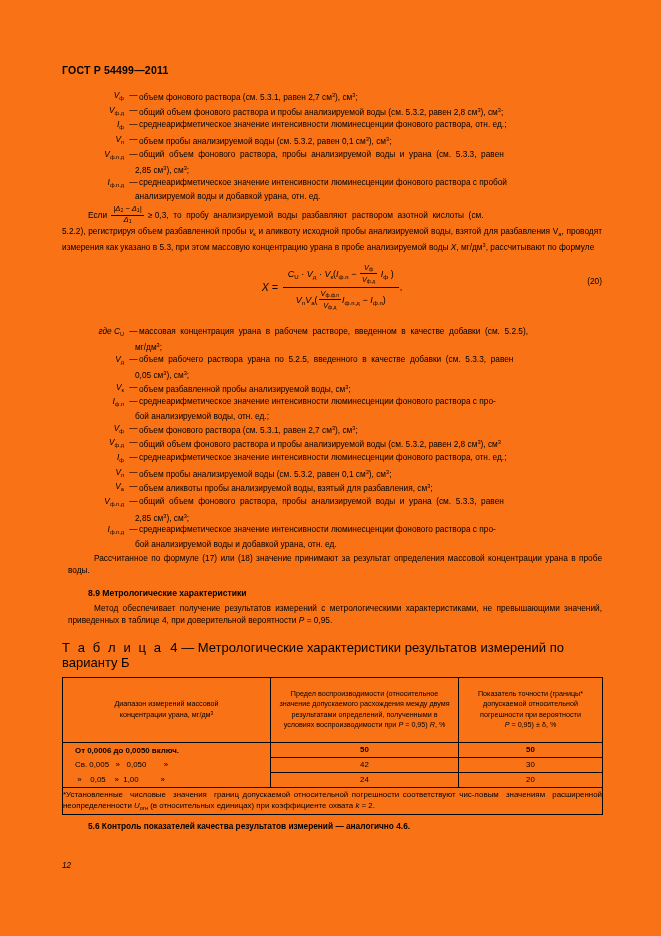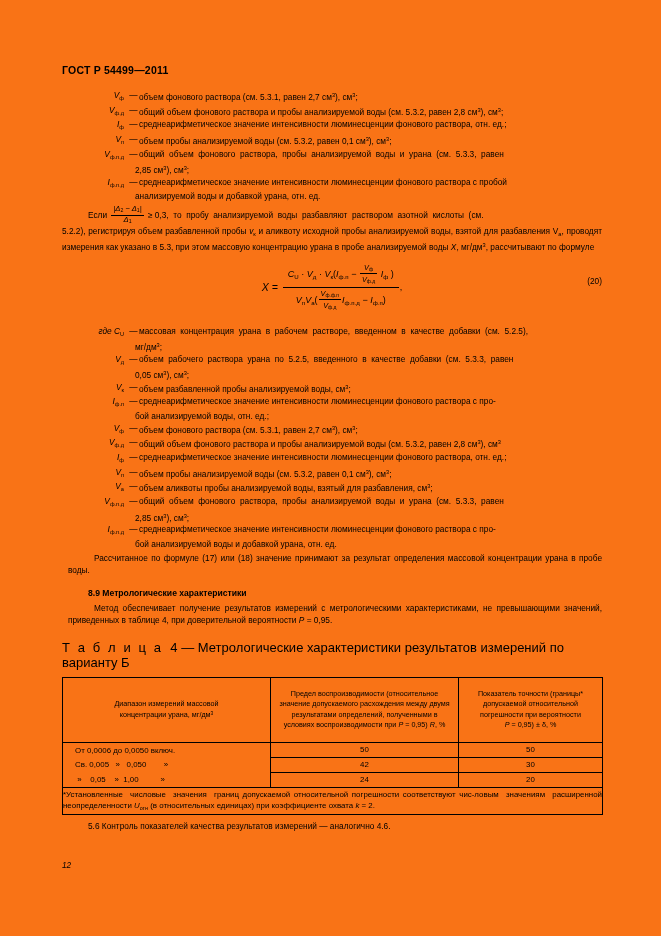--- a/index.html
+++ b/index.html
@@ -211,38 +211,39 @@
     white-space: pre;
     font-size: 7.9px;
   }
   td.numcell {
     text-align: center;
   }
   tbody tr td.range { border-bottom: none; border-top: none; }
   tbody tr:first-child td { border-top: 0.8px solid #000; }
   tbody tr:last-child td { border-bottom: 0.8px solid #000; }
   tbody tr td { border-top: none; border-bottom: none; }
-  tbody tr:first-child td { border-top: 0.8px solid #000; }
+  tbody tr:first-child td { border-top: 0.8px solid #000; font-weight: bold; }
   tbody tr:last-child td { border-bottom: 0.8px solid #000; }
   .note-cell {
     font-size: 7.4px;
     line-height: 11px;
     text-align: justify;
     padding: 5px 8px 5px 10px;
   }
   .note-cell .first { text-indent: 22px; }
   .footer-num {
     font-size: 8.3px;
     margin-top: 27px;
     font-style: italic;
   }
   .tail-para {
     font-size: 8.3px;
     line-height: 11.9px;
     text-align: justify;
+    font-weight: bold;
   }
   .tail-para.ind { text-indent: 26px; }
   .mt6 { margin-top: 6px; }
   .mt3 { margin-top: 3px; }
 </style>
 </head>
 <body>
 
 <div class="page">
   <div class="content">

